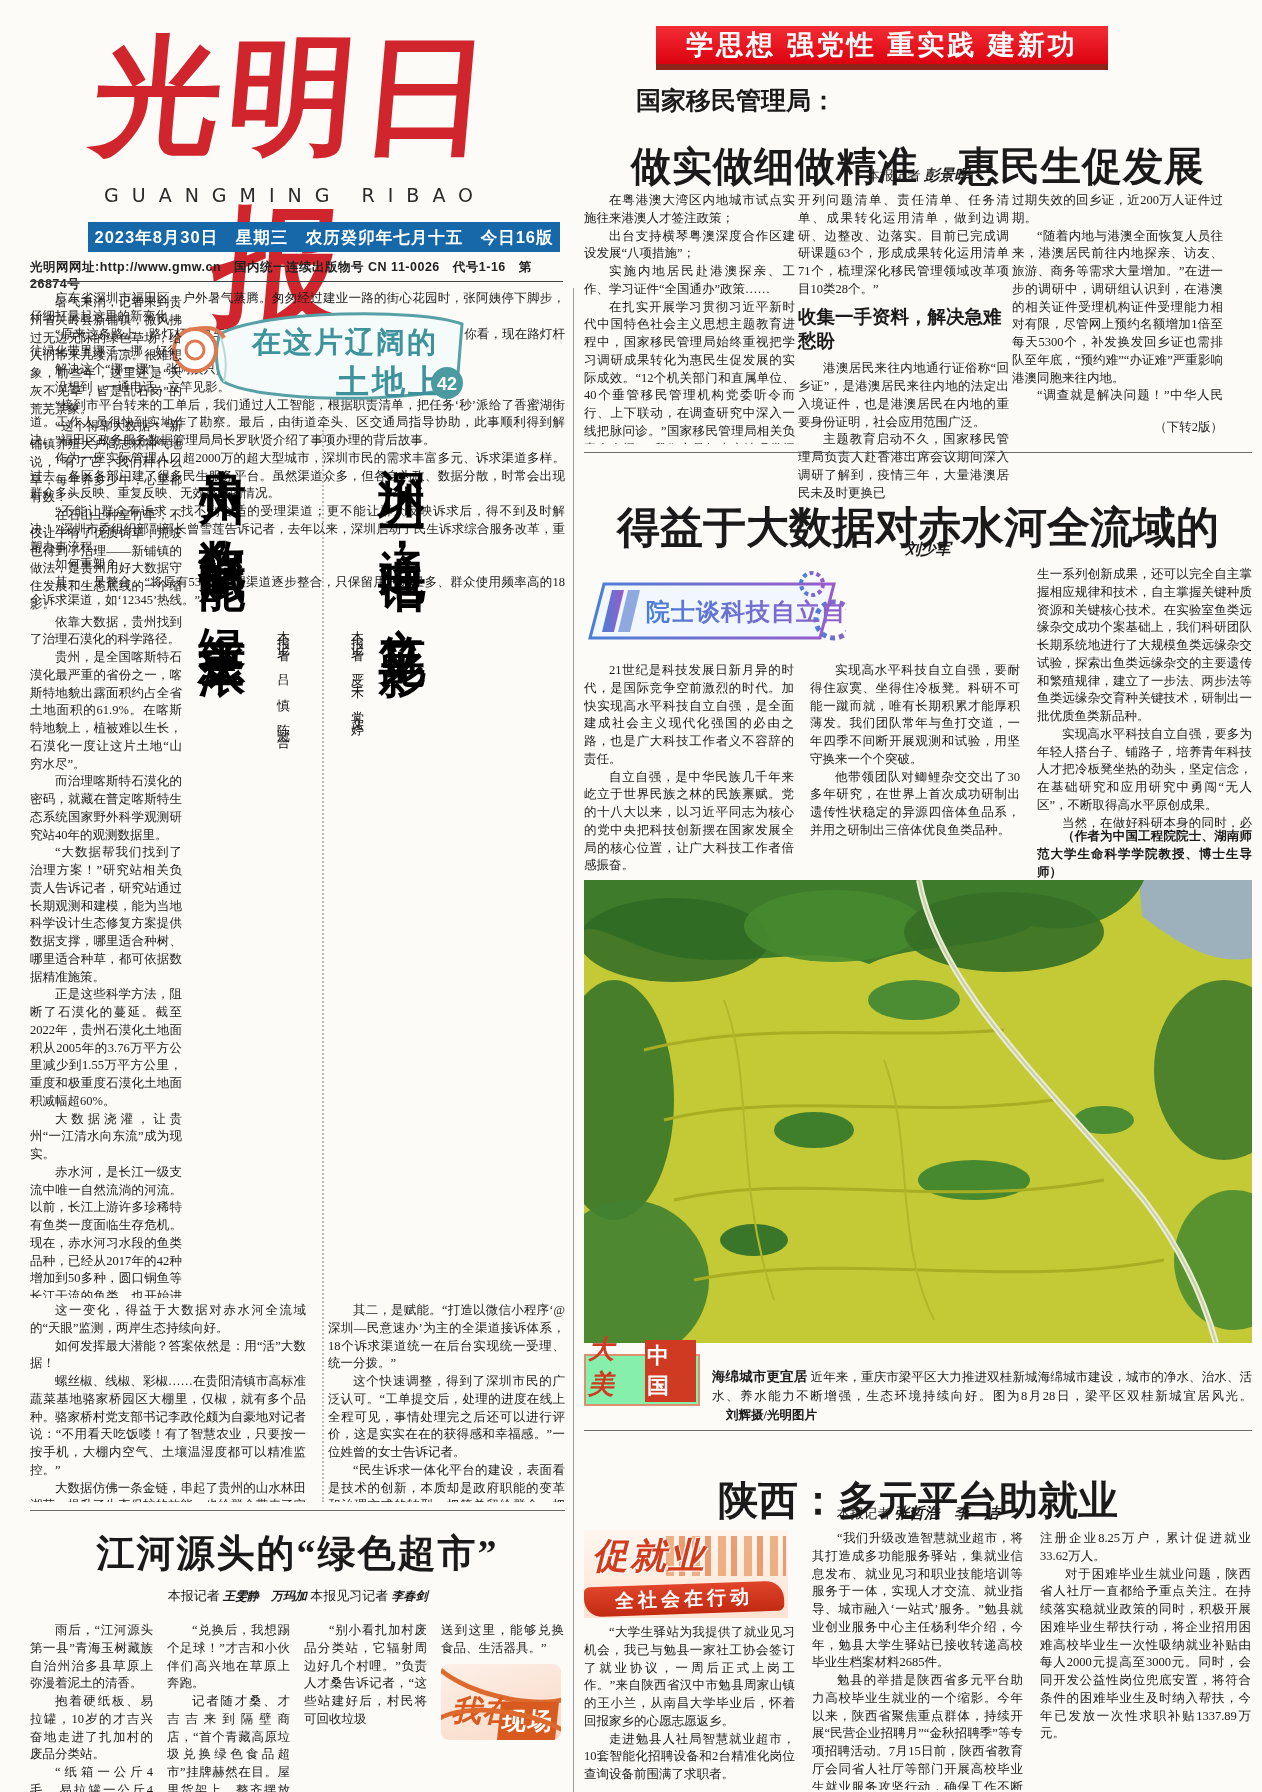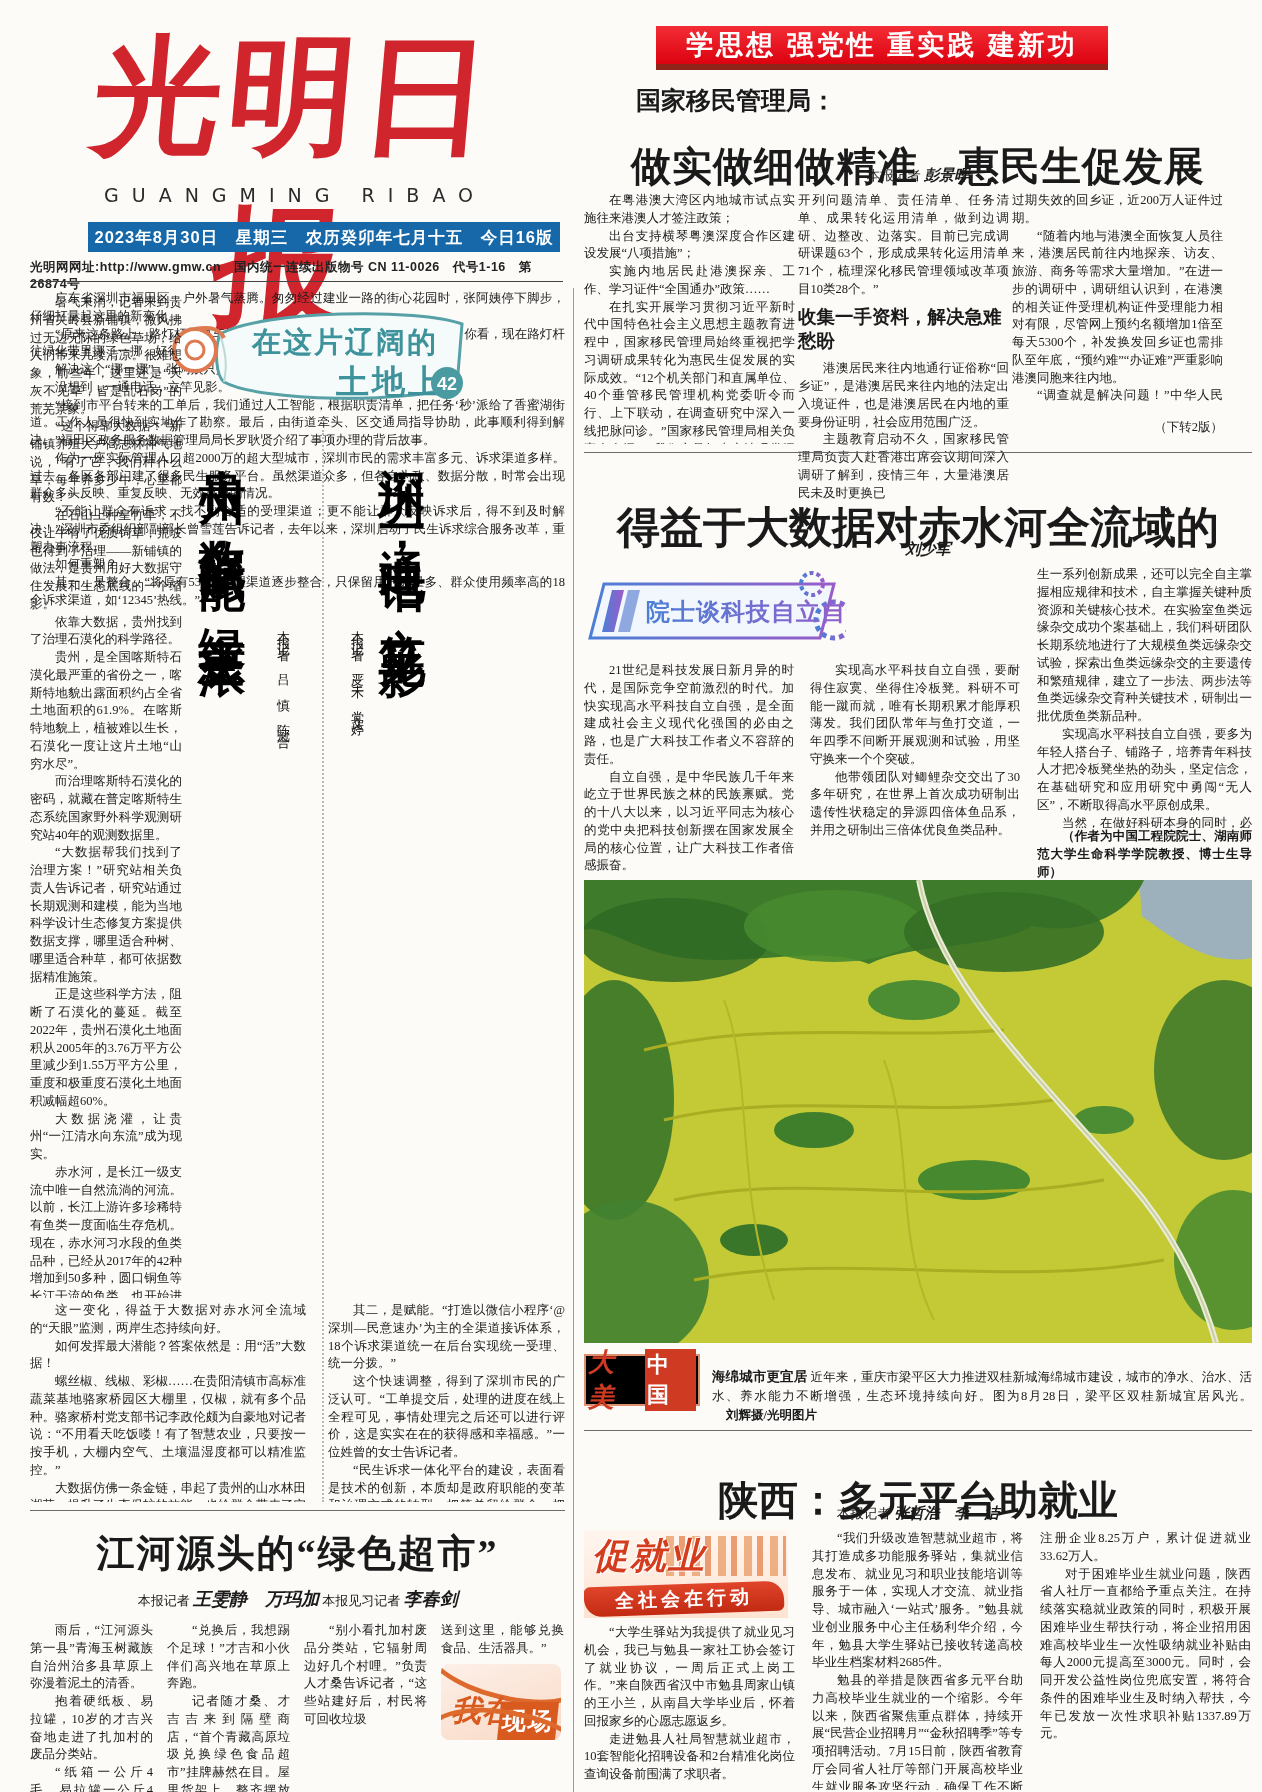--- a/index.html
+++ b/index.html
@@ -42,21 +42,21 @@
   #sz-byline{left:318px;top:330px;height:460px;}
   #pkg-divider{left:292px;top:140px;height:1072px;}
   #gz-bottom{position:absolute;left:0;top:1012px;width:276px;height:200px;}
   #sz-bottom{position:absolute;left:298px;top:1012px;width:237px;height:200px;}
   #rule-left{left:30px;top:1510px;width:535px;}
 
   
   #river{position:absolute;left:30px;top:1522px;width:535px;height:270px;}
   #river-headline{margin:6px 0 0;text-align:center;font-size:38px;font-weight:900;letter-spacing:2px;font-family:"Liberation Serif",serif;}
   #river-byline{margin-top:8px;text-align:center;font-size:13px;}
-  #river-byline .names{font-weight:bold;font-size:18px;font-style:italic;}
+  #river-byline .names{font-weight:bold;font-size:12px;font-style:italic;}
   #river-cols{position:absolute;left:0;top:100px;width:535px;height:170px;display:flex;gap:14px;}
   #river-cols .rc{width:123px;height:170px;}
   .scene-badge{margin-top:6px;width:120px;height:76px;border-radius:8px;
         background:linear-gradient(160deg,#fdf0e8,#f9d9c6);position:relative;overflow:hidden;
         font-family:"Liberation Sans",sans-serif;}
   .scene-badge::before{content:"";position:absolute;left:-18px;top:-34px;width:156px;height:60px;
         border-radius:50%;border:5px solid #dd6a2c;border-top-color:transparent;border-left-color:transparent;transform:rotate(14deg);}
   .scene-badge::after{content:"";position:absolute;left:-14px;bottom:-36px;width:150px;height:56px;
         border-radius:50%;border:5px solid #dd6a2c;border-bottom-color:transparent;border-right-color:transparent;transform:rotate(10deg);}
   .sb-a{position:absolute;left:10px;top:26px;font-size:30px;font-weight:900;font-style:italic;color:#d85a1e;letter-spacing:1px;}
@@ -89,22 +89,22 @@
   #sci-body{position:absolute;left:0;top:566px;width:668px;height:308px;display:flex;gap:17px;}
   #sci-left{width:436px;height:308px;}
   #sci-banner{width:262px;height:84px;margin:2px 0 6px 0;}
   #sci-cols{display:flex;gap:16px;height:212px;}
   #sci-cols .icol{width:210px;height:212px;}
   #sci-col3{width:215px;height:308px;}
   .attribution p{font-weight:bold;}
 
   #photo{position:absolute;left:0;top:880px;width:668px;height:463px;}
   #caption-row{position:absolute;left:0;top:1354px;width:668px;height:62px;display:flex;gap:12px;}
-  .beauty-badge{width:108px;height:44px;border:2px solid #dc9070;background:#000000;
-        display:flex;align-items:center;justify-content:center;gap:1px;padding:2px;flex:0 0 auto;
+  .beauty-badge{width:108px;height:44px;border:2px solid #dc9070;background:#86efac;
+        display:flex;align-items:flex-end;justify-content:center;gap:1px;padding:2px;flex:0 0 auto;
         font-family:"Liberation Serif",serif;}
   .bb-a{font-size:26px;font-weight:900;font-style:italic;color:#cf3a23;letter-spacing:1px;}
   .bb-b{font-size:22px;font-weight:900;color:#fff;background:#cf3a23;padding:1px 2px;margin-left:3px;letter-spacing:2px;}
   #caption-text{font-size:12.5px;line-height:1.5;text-align:justify;}
   #caption-text .cap-title{font-weight:900;font-size:13.5px;}
   #caption-text .credit{font-weight:bold;white-space:nowrap;margin-left:14px;}
   #rule-r2{left:0;top:1430px;width:668px;}
   #sx-headline{position:absolute;left:0;top:1446px;width:668px;text-align:center;
         font-size:40px;font-weight:900;font-family:"Liberation Serif",serif;}
   #sx-byline{left:0;top:1504px;}

